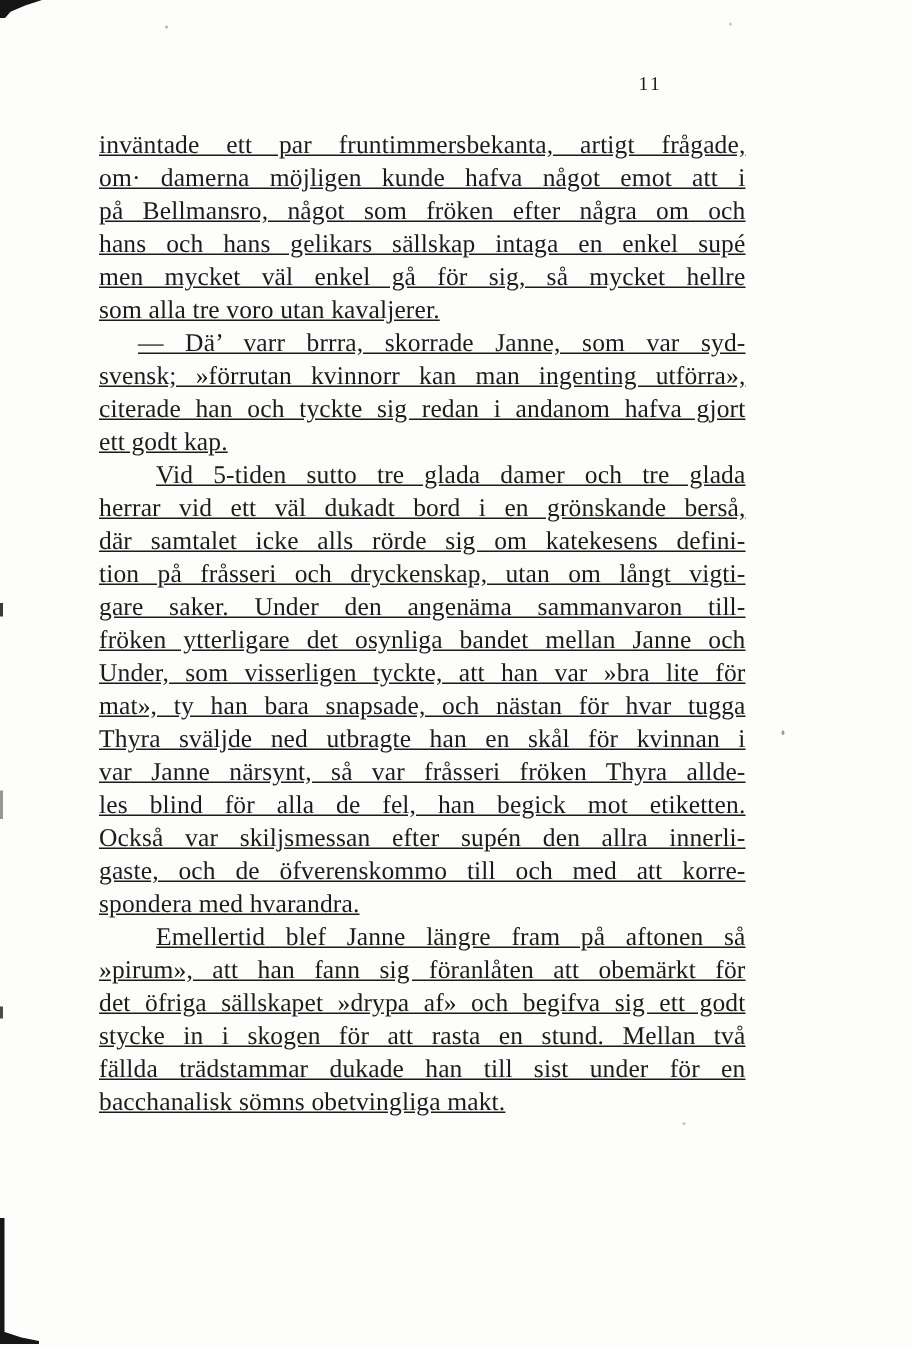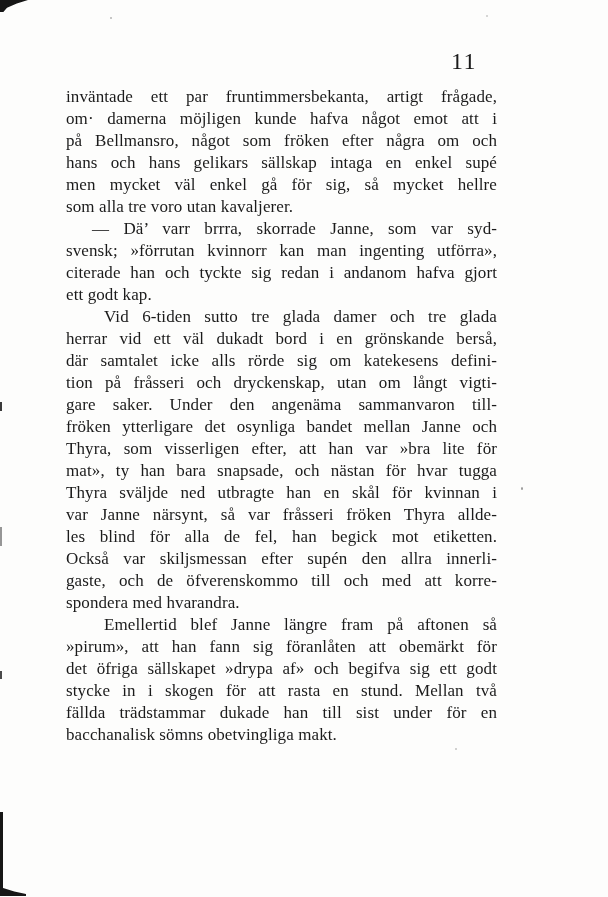--- a/index.html
+++ b/index.html
@@ -9,32 +9,33 @@
     overflow: hidden;
     background: #fdfdfc;
     font-family: "Liberation Serif", "DejaVu Serif", serif;
   }
   .page {
     position: absolute; inset: 0;
   }
   .page-number {
     position: absolute;
     top: 48px; left: 390px; width: 87px;
-    text-align: right;
-    font-size: 24px;
+    text-align: center;
+    font-size: 13px;
     letter-spacing: 1.5px;
     color: #1b1b1b;
   }
   .text-block {
     position: absolute;
     left: 66px; top: 86px; width: 431px;
     color: #1b1b1b;
     font-size: 17px;
     line-height: 22px;
     letter-spacing: 0.1px;
+    text-decoration: underline;
   }
   .line {
     height: 22px;
     text-align: justify;
     text-align-last: justify;
     text-justify: inter-word;
     white-space: normal;
   }
   .line.last { text-align-last: left; }
   .line.indent { text-indent: 38px; }
@@ -73,27 +74,27 @@
       <div class="line">inväntade ett par fruntimmersbekanta, artigt frågade,</div>
       <div class="line">om· damerna möjligen kunde hafva något emot att i</div>
       <div class="line">på Bellmansro, något som fröken efter några om och</div>
       <div class="line">hans och hans gelikars sällskap intaga en enkel supé</div>
       <div class="line">men mycket väl enkel gå för sig, så mycket hellre</div>
       <div class="line last">som alla tre voro utan kavaljerer.</div>
       <div class="line indent-dash">— Dä’ varr brrra, skorrade Janne, som var syd-</div>
       <div class="line">svensk; »förrutan kvinnorr kan man ingenting utförra»,</div>
       <div class="line">citerade han och tyckte sig redan i andanom hafva gjort</div>
       <div class="line last">ett godt kap.</div>
-      <div class="line indent">Vid 6-tiden sutto tre glada damer och tre glada</div>
+      <div class="line indent">Vid 5-tiden sutto tre glada damer och tre glada</div>
       <div class="line">herrar vid ett väl dukadt bord i en grönskande berså,</div>
       <div class="line">där samtalet icke alls rörde sig om katekesens defini-</div>
       <div class="line">tion på fråsseri och dryckenskap, utan om långt vigti-</div>
       <div class="line">gare saker. Under den angenäma sammanvaron till-</div>
       <div class="line">fröken ytterligare det osynliga bandet mellan Janne och</div>
-      <div class="line">Thyra, som visserligen efter, att han var »bra lite för</div>
+      <div class="line">Under, som visserligen tyckte, att han var »bra lite för</div>
       <div class="line">mat», ty han bara snapsade, och nästan för hvar tugga</div>
       <div class="line">Thyra sväljde ned utbragte han en skål för kvinnan i</div>
       <div class="line">var Janne närsynt, så var fråsseri fröken Thyra allde-</div>
       <div class="line">les blind för alla de fel, han begick mot etiketten.</div>
       <div class="line">Också var skiljsmessan efter supén den allra innerli-</div>
       <div class="line">gaste, och de öfverenskommo till och med att korre-</div>
       <div class="line last">spondera med hvarandra.</div>
       <div class="line indent">Emellertid blef Janne längre fram på aftonen så</div>
       <div class="line">»pirum», att han fann sig föranlåten att obemärkt för</div>
       <div class="line">det öfriga sällskapet »drypa af» och begifva sig ett godt</div>

